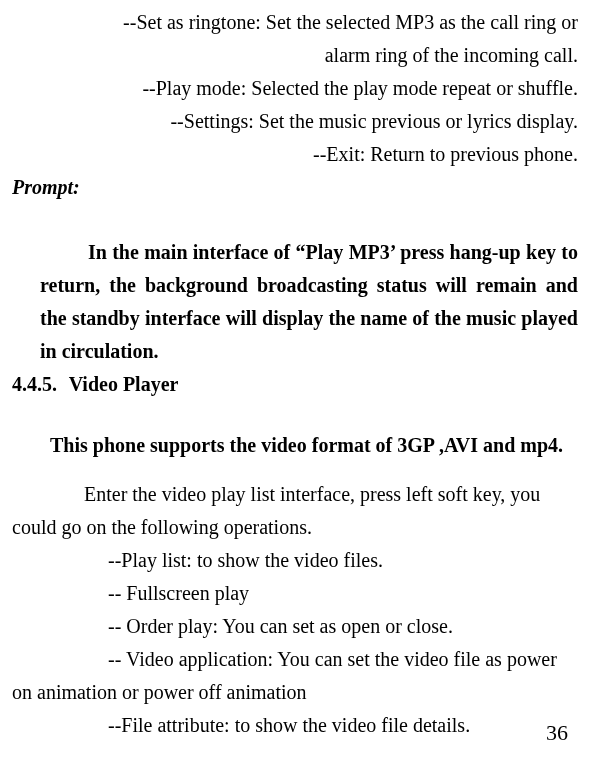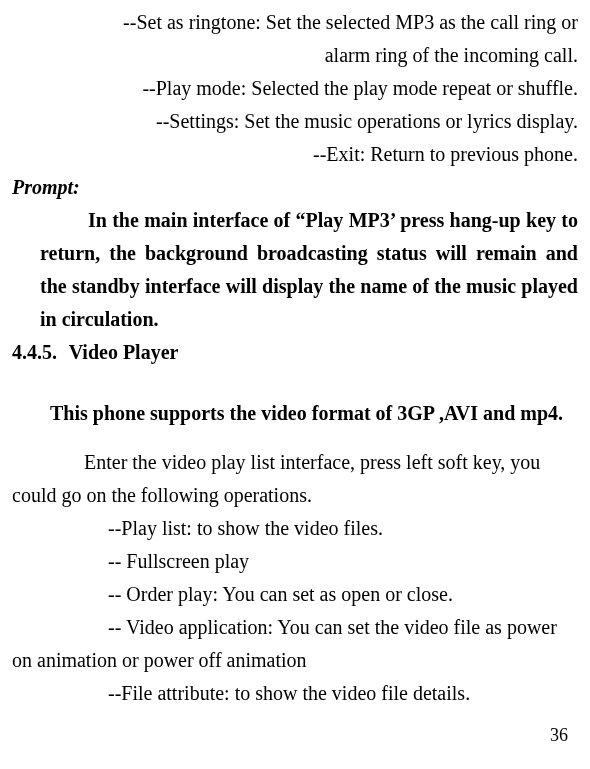--- a/index.html
+++ b/index.html
@@ -25,20 +25,21 @@
     .prompt-label {
       font-weight: bold;
       font-style: italic;
     }
     .prompt-body {
       font-weight: bold;
       text-align: justify;
       padding-left: 28px;
       padding-right: 0;
       text-indent: 48px;
+      margin-top: 32px;
     }
     .section-heading {
       font-weight: bold;
       margin-bottom: 28px;
     }
     .heading-num {
       display: inline-block;
       width: 52px;
     }
     .para {
@@ -49,29 +50,29 @@
       text-indent: 72px;
       margin-top: 16px;
     }
     .list-item {
       text-indent: 96px;
     }
     .page-number {
       position: absolute;
       bottom: 18px;
       right: 22px;
-      font-size: 18px;
+      font-size: 22px;
     }
   </style>
 </head>
 <body>
 
 <p class="indent-item">--Set as ringtone: Set the selected MP3 as the call ring or alarm ring of the incoming call.</p>
 <p class="indent-item">--Play mode: Selected the play mode repeat or shuffle.</p>
-<p class="indent-item">--Settings: Set the music operations or lyrics display.</p>
+<p class="indent-item">--Settings: Set the music previous or lyrics display.</p>
 <p class="indent-item">--Exit: Return to previous phone.</p>
 
 <p class="prompt-label">Prompt:</p>
 <p class="prompt-body">In the main interface of “Play MP3’ press hang-up key to return, the background broadcasting status will remain and the standby interface will display the name of the music played in circulation.</p>
 
 <p class="section-heading">
   <span class="heading-num">4.4.5.</span>
   <span>Video Player</span>
 </p>
 

